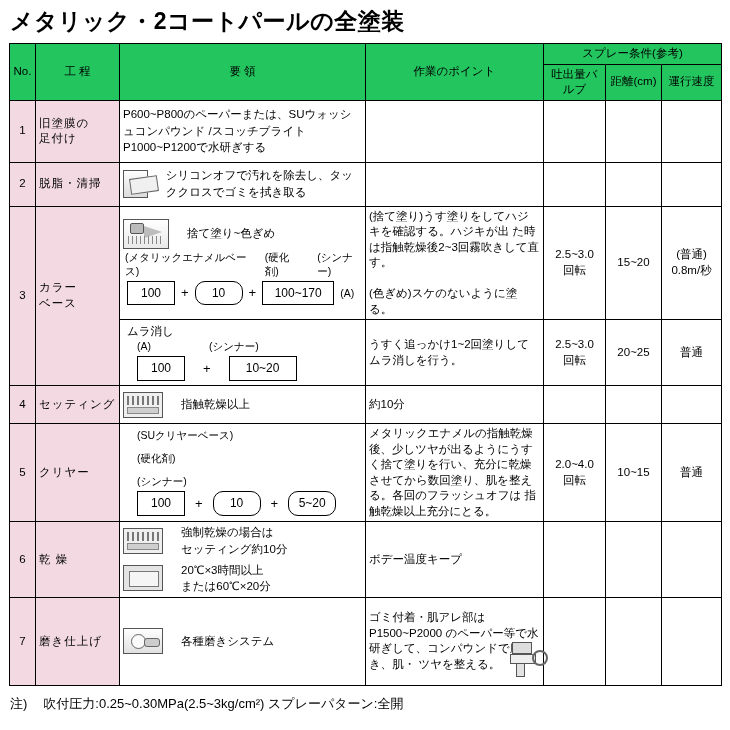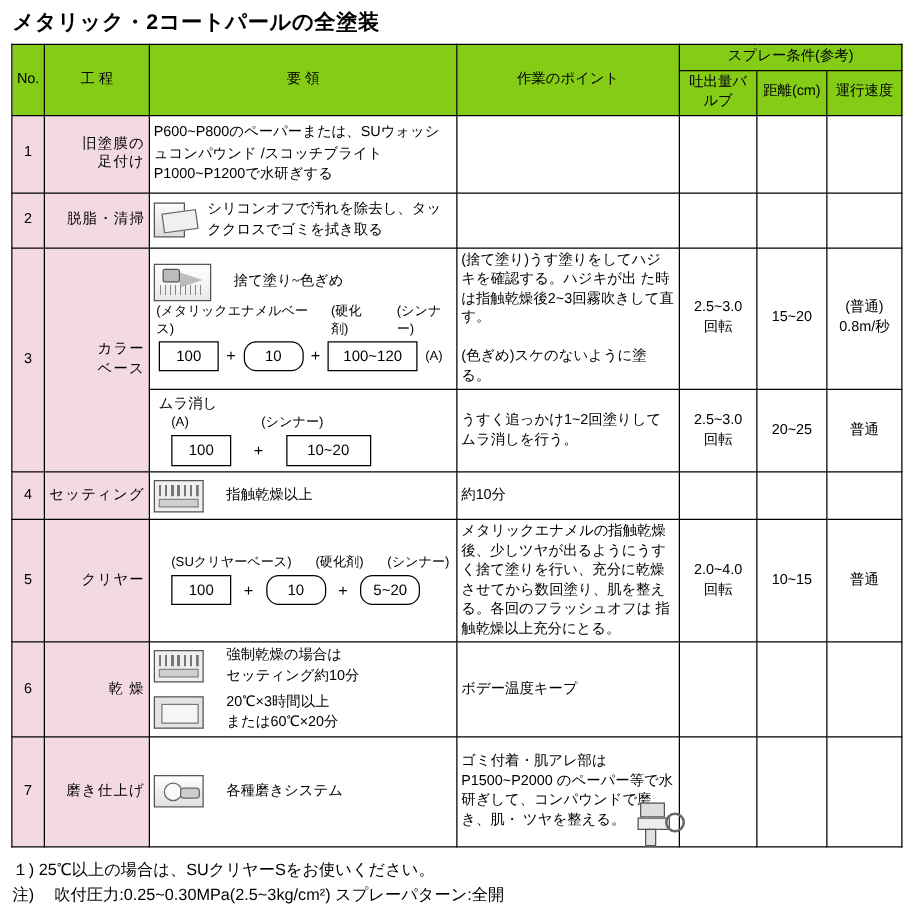--- a/index.html
+++ b/index.html
@@ -9,49 +9,49 @@
     background: #ffffff;
     font-family: "Liberation Sans", sans-serif;
     color: #000;
   }
   #page {
     position: relative;
     width: 730px; height: 730px;
     overflow: hidden;
   }
   .title {
-    font-size: 17px;
+    font-size: 23px;
     font-weight: bold;
     padding: 6px 0 6px 10px;
     letter-spacing: 0.5px;
   }
   table.main {
     border-collapse: collapse;
     width: 712px;
     margin-left: 9px;
     table-layout: fixed;
   }
   table.main td, table.main th {
     border: 1px solid #000;
     padding: 2px 3px;
     font-size: 11.5px;
     vertical-align: middle;
     line-height: 1.35;
   }
   .hdr {
-    background: #84cc16;
+    background: #22c55e;
     text-align: center;
     font-weight: normal;
     font-size: 12px;
     padding: 3px 2px;
   }
   .hdr-sm { font-size: 9.5px; }
   .pink { background: #f2d9e2; }
   .no-col { width: 26px; text-align: center; font-size: 11px; }
-  .proc-col { width: 84px; text-align: right; font-size: 12px; letter-spacing: 1px;}
+  .proc-col { width: 84px; text-align: left; font-size: 12px; letter-spacing: 1px;}
   .req-col { width: 246px; }
   .point-col { width: 178px; font-size: 11px; vertical-align: top; padding-top: 6px;}
   .sp1 { width: 62px; text-align: center; font-size: 11px; }
   .sp2 { width: 56px; text-align: center; font-size: 11px; }
   .sp3 { width: 60px; text-align: center; font-size: 11px; }
 
   .row-inner { display: flex; align-items: center; gap: 18px; }
   .txt { font-size: 11.5px; line-height: 1.45; }
 
   
@@ -225,39 +225,39 @@
       <td class="sp1"></td>
       <td class="sp2"></td>
       <td class="sp3"></td>
     </tr>
 
     <tr style="height:84px">
       <td class="no-col pink" rowspan="2">3</td>
       <td class="proc-col pink" rowspan="2" style="white-space:pre-line">カラー
 ベース</td>
       <td class="req-col">
-        <div class="row-inner" style="margin-bottom:1px;font-family:Liberation Serif, serif;">
+        <div class="row-inner" style="margin-bottom:1px;">
           <span class="icon icon-box">
             <span class="gun"></span>
                 <span class="spray"></span>
                 <span class="panel"></span>
           </span>
           <span class="txt">捨て塗り~色ぎめ</span>
         </div>
         <div class="labels" style="gap:18px;">
           <span class="small-label">(メタリックエナメルベース)</span>
           <span class="small-label">(硬化剤)</span>
           <span class="small-label">(シンナー)</span>
         </div>
         <div class="mixline">
           <span class="box w1">100</span>
           <span class="plus">+</span>
           <span class="box w2">10</span>
           <span class="plus">+</span>
-          <span class="box w3">100~120</span>
+          <span class="box w3">100~170</span>
           <span class="small-label">(A)</span>
         </div>
       </td>
       <td class="point-col" style="white-space:pre-line">(捨て塗り)うす塗りをしてハジキを確認する。ハジキが出 た時は指触乾燥後2~3回霧吹きして直す。
 
 (色ぎめ)スケのないように塗る。</td>
       <td class="sp1" style="white-space:pre-line">2.5~3.0
 回転</td>
       <td class="sp2">15~20</td>
       <td class="sp3" style="white-space:pre-line">(普通)
@@ -299,21 +299,21 @@
       <td class="point-col" style="vertical-align:middle">約10分</td>
       <td class="sp1"></td>
       <td class="sp2"></td>
       <td class="sp3"></td>
     </tr>
 
     <tr style="height:84px">
       <td class="no-col pink">5</td>
       <td class="proc-col pink">クリヤー</td>
       <td class="req-col">
-        <div class="labels" style="gap:19px; margin-left:14px;">
+        <div class="labels" style="gap:9px; margin-left:14px;flex-direction:column;">
           <span class="small-label">(SUクリヤーベース)</span>
           <span class="small-label">(硬化剤)</span>
           <span class="small-label">(シンナー)</span>
         </div>
         <div class="mixline" style="gap:10px; margin-left:14px;">
           <span class="box w1">100</span>
           <span class="plus">+</span>
           <span class="box w2">10</span>
           <span class="plus">+</span>
           <span class="box w2" style="width:40px">5~20</span>
@@ -367,21 +367,20 @@
       <td class="point-col" style="white-space:pre-line">ゴミ付着・肌アレ部は
 P1500~P2000 のペーパー等で水研ぎして、コンパウンドで磨き、肌・ ツヤを整える。</td>
       <td class="sp1"></td>
       <td class="sp2"></td>
       <td class="sp3"></td>
     </tr>
   </tbody>
     </table>
 
   <div class="notes">
-    <div class="ln">１) 25℃以上の場合は、SUクリヤーSをお使いください。</div>
     <div style="display:flex; align-items:flex-start; gap:2px;">
       <span>注)</span>
       <span>
         <span class="ln" style="display:block; margin-left:14px;">吹付圧力:0.25~0.30MPa(2.5~3kg/cm²) スプレーパターン:全開</span>
       </span>
     </div>
 
   </div>
 
   <div class="gun-icon">

